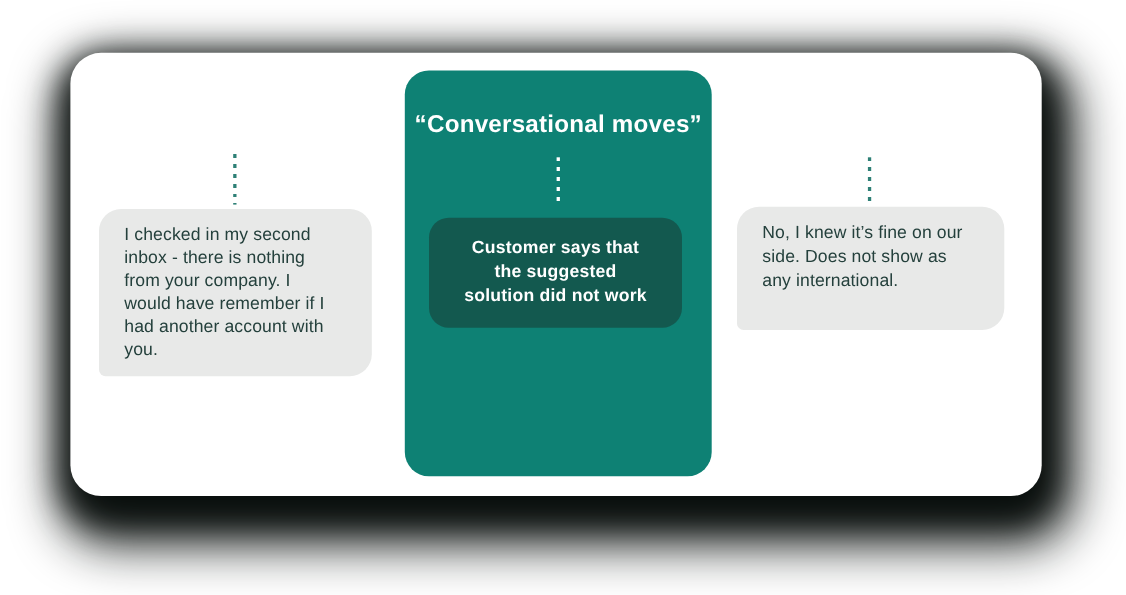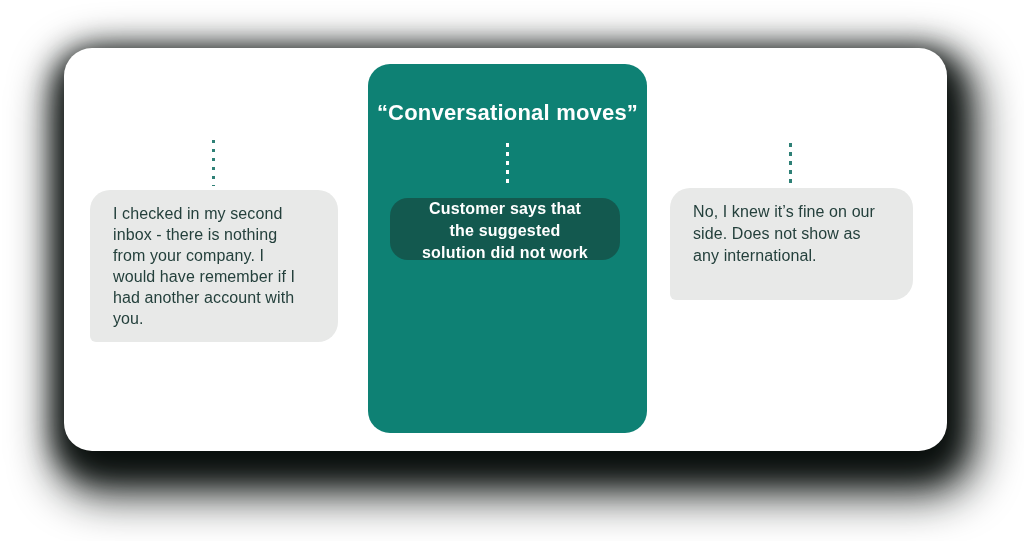--- a/index.html
+++ b/index.html
@@ -99,25 +99,25 @@
     color: #ffffff;
     font-weight: bold;
     font-size: 22px;
     letter-spacing: 0.2px;
   }
   .highlight-box {
     position: absolute;
     left: 22px;
     top: 134px;
     width: 230px;
-    height: 62px;
+    height: 100px;
     background: var(--highlight-box, #13594f);
     border-radius: 18px;
     display: flex;
-    align-items: flex-start;
+    align-items: center;
     justify-content: center;
   }
   .highlight-text {
     color: #ffffff;
     font-weight: bold;
     font-size: 16px;
     line-height: 22px;
     letter-spacing: 0.2px;
     text-align: center;
     white-space: pre-line;

